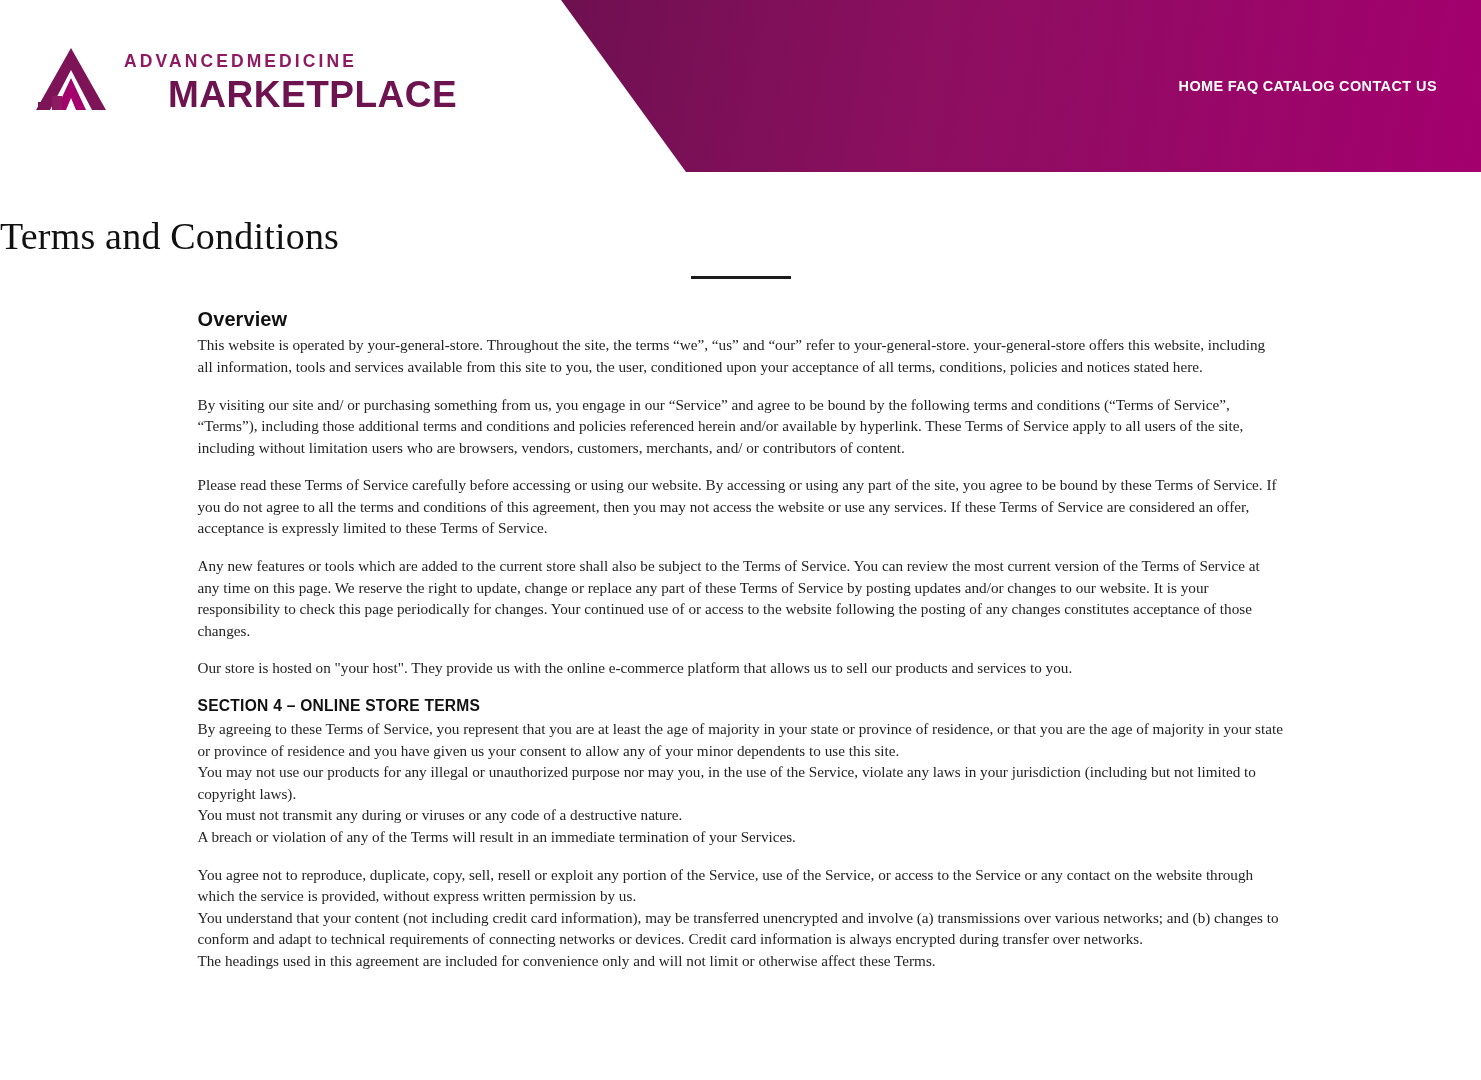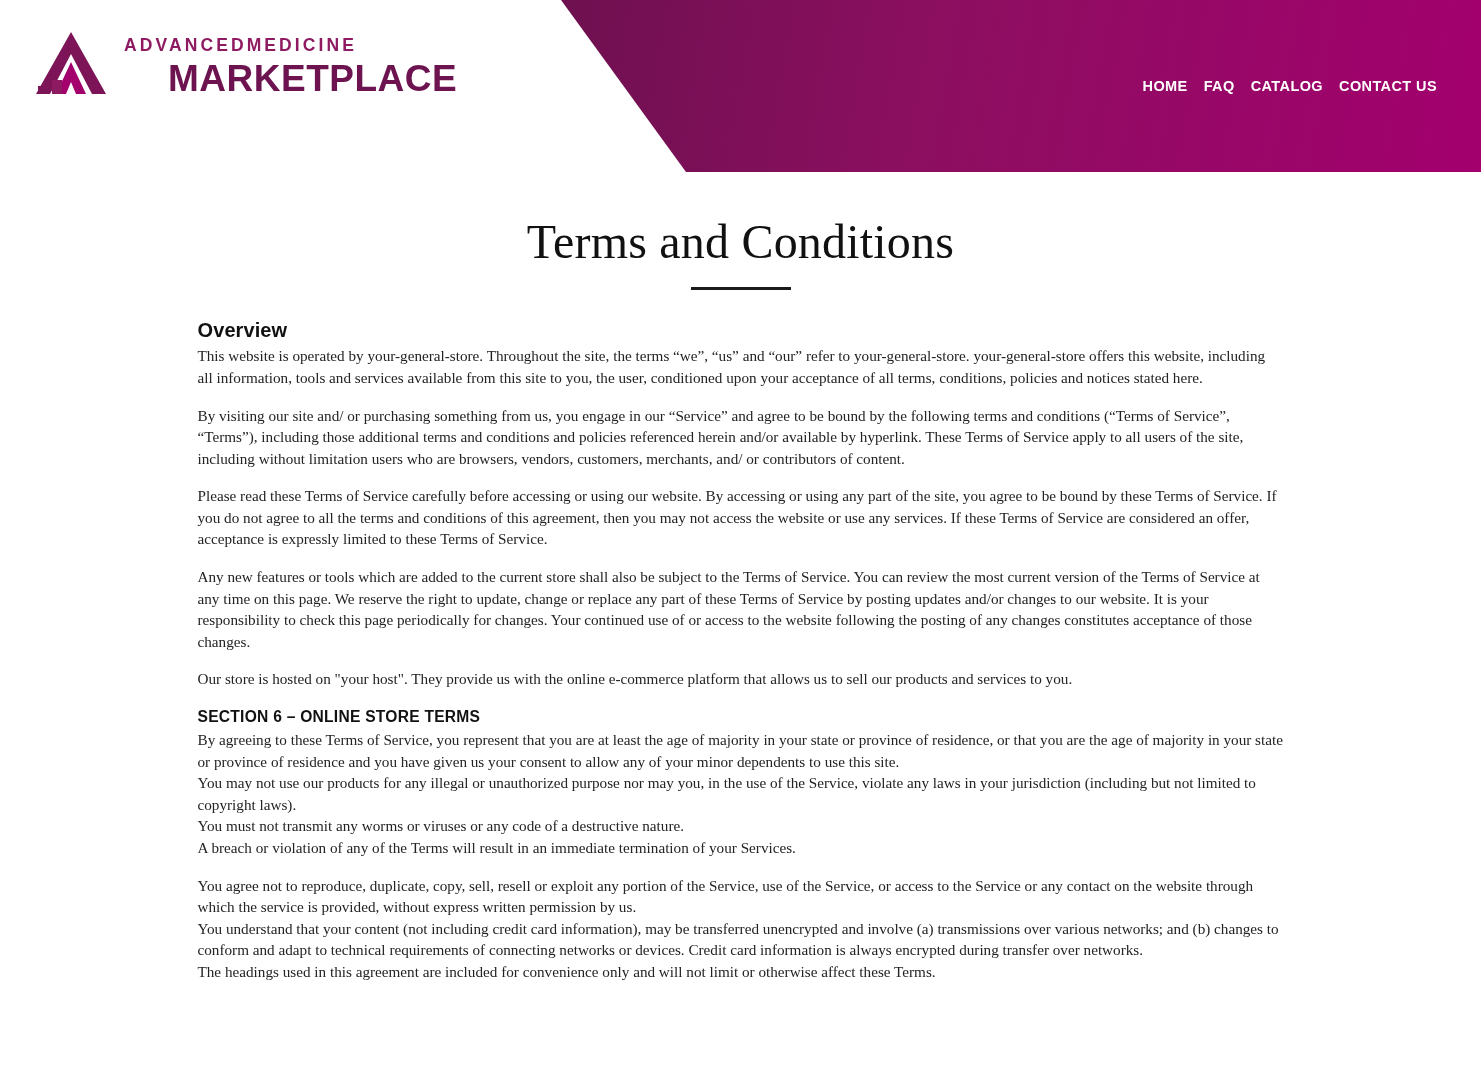--- a/index.html
+++ b/index.html
@@ -29,21 +29,21 @@
     top: 0;
     right: 0;
     width: 920px;
     height: 172px;
     background: linear-gradient(100deg, #6e1050 0%, #8c0f60 40%, #a3006e 100%);
     clip-path: polygon(100% 0, 100% 100%, 125px 100%, 0 0);
   }
   .logo {
     position: absolute;
     left: 32px;
-    top: 28px;
+    top: 44px;
     display: flex;
     align-items: center;
     gap: 14px;
   }
   .logo-mark {
     width: 78px;
     height: 78px;
     position: relative;
   }
   .logo-text {
@@ -66,36 +66,36 @@
     font-weight: 800;
     line-height: 1;
     margin-left: 44px;
   }
 
   .nav {
     position: absolute;
     right: 44px;
     top: 78px;
     display: flex;
-    gap: 16px;
+    gap: 4px;
     align-items: center;
   }
   .nav a {
     color: #ffffff;
     font-size: 14.5px;
     font-weight: 700;
     letter-spacing: 0.4px;
     text-decoration: none;
   }
 
   
   .page-title {
-    text-align: center;
+    text-align: left;
     font-family: "Liberation Serif", serif;
-    font-size: 48px;
+    font-size: 38px;
     font-weight: 400;
     color: #111111;
     margin: 42px 0 0 0;
     letter-spacing: 0.2px;
   }
   .title-rule {
     width: 100px;
     height: 3px;
     background: #1b1b1b;
     margin: 18px auto 0 auto;
@@ -170,24 +170,24 @@
   <div class="gap"></div>
   <p class="line">By visiting our site and/ or purchasing something from us, you engage in our “Service” and agree to be bound by the following terms and conditions (“Terms of Service”, “Terms”), including those additional terms and conditions and policies referenced herein and/or available by hyperlink. These Terms of Service apply to all users of the site, including without limitation users who are browsers, vendors, customers, merchants, and/ or contributors of content.</p>
   <div class="gap"></div>
   <p class="line">Please read these Terms of Service carefully before accessing or using our website. By accessing or using any part of the site, you agree to be bound by these Terms of Service. If you do not agree to all the terms and conditions of this agreement, then you may not access the website or use any services. If these Terms of Service are considered an offer, acceptance is expressly limited to these Terms of Service.</p>
   <div class="gap"></div>
   <p class="line">Any new features or tools which are added to the current store shall also be subject to the Terms of Service. You can review the most current version of the Terms of Service at any time on this page. We reserve the right to update, change or replace any part of these Terms of Service by posting updates and/or changes to our website. It is your responsibility to check this page periodically for changes. Your continued use of or access to the website following the posting of any changes constitutes acceptance of those changes.</p>
   <div class="gap"></div>
   <p class="line">Our store is hosted on "your host". They provide us with the online e-commerce platform that allows us to sell our products and services to you.</p>
 
   <div class="gap"></div>
-  <h2 class="section">SECTION 6 – ONLINE STORE TERMS</h2>
+  <h2 class="section">SECTION 4 – ONLINE STORE TERMS</h2>
   <p class="line">By agreeing to these Terms of Service, you represent that you are at least the age of majority in your state or province of residence, or that you are the age of majority in your state or province of residence and you have given us your consent to allow any of your minor dependents to use this site.</p>
   <p class="line">You may not use our products for any illegal or unauthorized purpose nor may you, in the use of the Service, violate any laws in your jurisdiction (including but not limited to copyright laws).</p>
-  <p class="line">You must not transmit any worms or viruses or any code of a destructive nature.</p>
+  <p class="line">You must not transmit any during or viruses or any code of a destructive nature.</p>
   <p class="line">A breach or violation of any of the Terms will result in an immediate termination of your Services.</p>
 
   <div class="gap"></div>
   <p class="line">You agree not to reproduce, duplicate, copy, sell, resell or exploit any portion of the Service, use of the Service, or access to the Service or any contact on the website through which the service is provided, without express written permission by us.</p>
   <p class="line">You understand that your content (not including credit card information), may be transferred unencrypted and involve (a) transmissions over various networks; and (b) changes to conform and adapt to technical requirements of connecting networks or devices. Credit card information is always encrypted during transfer over networks.</p>
   <p class="line">The headings used in this agreement are included for convenience only and will not limit or otherwise affect these Terms.</p>
 
 </main>
 
 </body></html>

